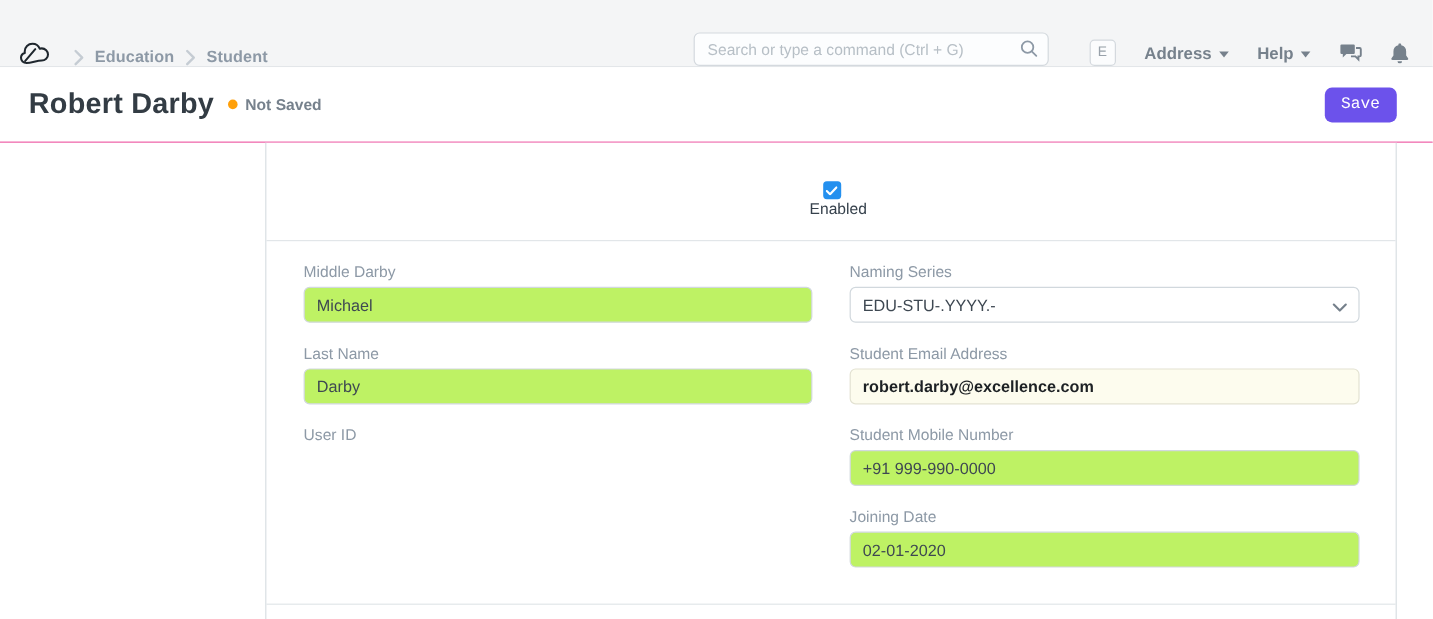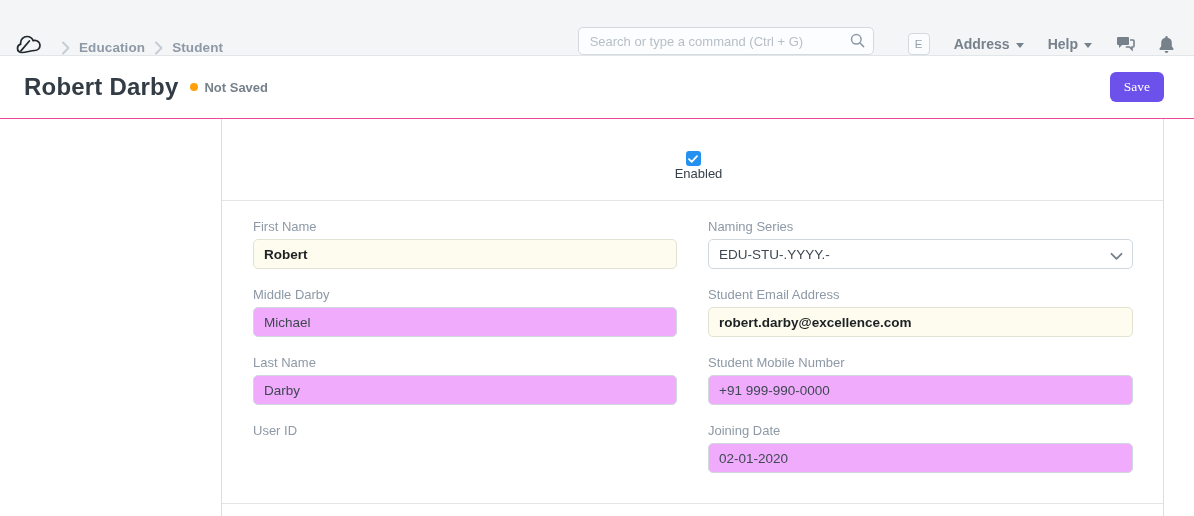--- a/index.html
+++ b/index.html
@@ -104,21 +104,21 @@
     font-weight: 700;
     color: #76818c;
   }
   .save-btn {
     margin-left: auto;
     background: #6c52eb;
     color: #ffffff;
     border: none;
     border-radius: 6px;
     font-size: 13.5px;
-    font-family: Liberation Serif, serif;
+    font-family: Liberation Mono, monospace;
     padding: 7px 14px;
     cursor: pointer;
   }
 
   
   .content { position: relative; height: 413px; background: #ffffff; }
   .form-column {
     position: absolute;
     left: 221px; top: 0;
     width: 943px; height: 100%;
@@ -151,21 +151,21 @@
   .field { margin-bottom: 18px; }
   .field-label {
     font-size: 13px;
     color: #8d99a6;
     margin-bottom: 5px;
   }
   .field-input {
     width: 100%; height: 30px;
     border: 1px solid #d1d8dd;
     border-radius: 5px;
-    background: #f0abfc;
+    background: #bef264;
     padding: 0 10px;
     font-size: 13.5px;
     color: #3e4852;
     font-family: "Liberation Sans", sans-serif;
     outline: none;
   }
   .field-input.highlight {
     background: #fdfcee;
     border-color: #e3e2d2;
     font-weight: 700;
@@ -263,24 +263,20 @@
             <path d="M1 4.2 3.7 6.8 9 1.2" stroke="#ffffff" stroke-width="1.8" stroke-linecap="round" stroke-linejoin="round"></path>
           </svg>
         </span>
         <span class="checkbox-label">Enabled</span>
       </div>
     </div>
 
     <div class="section-fields">
       <div class="col">
 
-        <div class="field">
-          <div class="field-label">First Name</div>
-          <input class="field-input highlight" value="Robert" style="">
-        </div>
 
         <div class="field">
           <div class="field-label">Middle Darby</div>
           <input class="field-input" value="Michael" style="">
         </div>
 
         <div class="field">
           <div class="field-label">Last Name</div>
           <input class="field-input" value="Darby" style="">
         </div>

